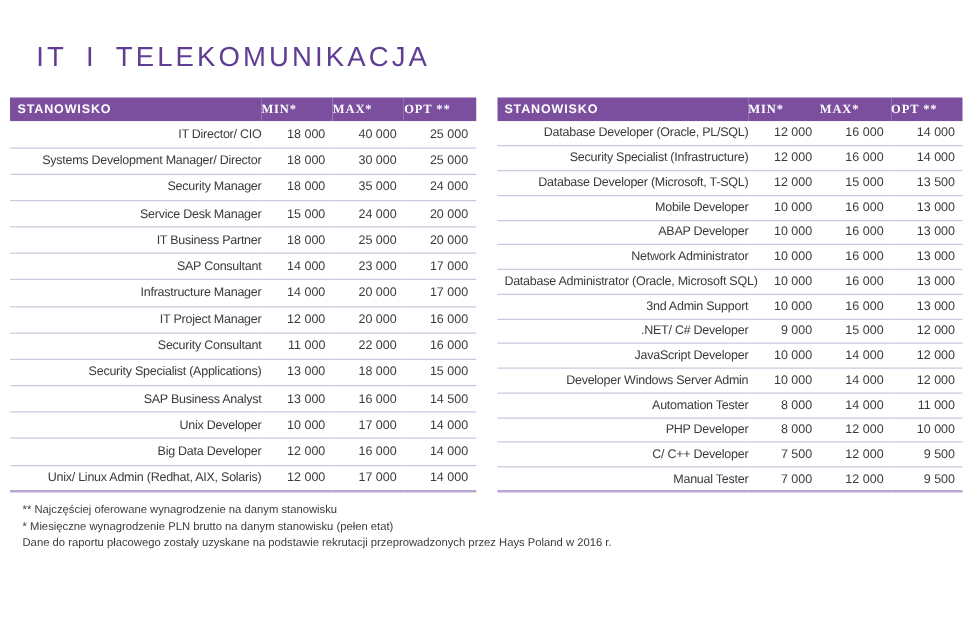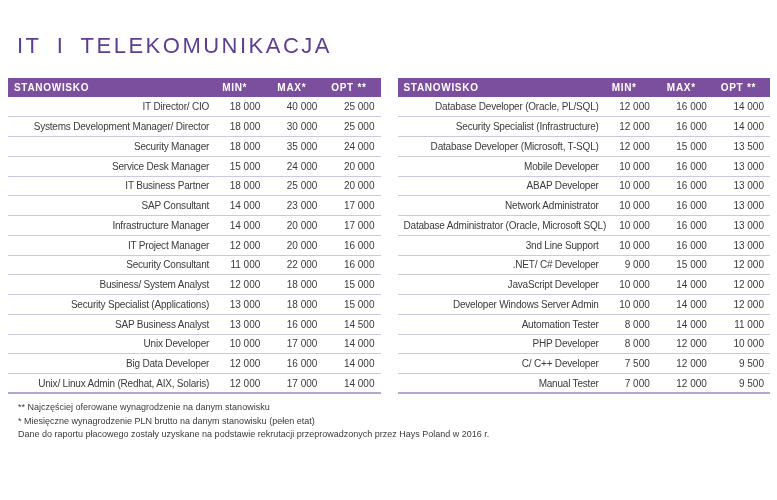--- a/index.html
+++ b/index.html
@@ -6,21 +6,21 @@
   html, body { background: #ffffff; }
   body {
     width: 777px; height: 500px;
     position: relative;
     font-family: "Liberation Sans", sans-serif;
     color: #3b3b3b;
     overflow: hidden;
   }
   .page-title {
     position: absolute;
-    left: 17px; top: 33px;
+    left: 29px; top: 33px;
     font-size: 22px;
     font-weight: 400;
     color: #5e3d92;
     letter-spacing: 2.5px;
     word-spacing: 7px;
     white-space: nowrap;
   }
   .tables {
     position: absolute;
     left: 8px; top: 78px;
@@ -40,21 +40,21 @@
     background: #7b4e9e;
     color: #ffffff;
     font-size: 10px;
     font-weight: 700;
     letter-spacing: 0.7px;
     height: 19px;
     vertical-align: middle;
     white-space: nowrap;
   }
   table.salary-table th.pos { text-align: left; padding-left: 6px; }
-  table.salary-table th.num { text-align: center; padding-right: 6px; }
+  table.salary-table th.num { text-align: left; padding-right: 6px; font-family: Liberation Serif, serif; }
   table.salary-table tbody td {
     font-size: 10px;
     height: 19.75px;
     vertical-align: middle;
     border-bottom: 1px solid #cfc7de;
     white-space: nowrap;
     background: #ffffff;
   }
   table.salary-table tbody tr:last-child td {
     border-bottom: 2px solid #b7a6cf;
@@ -149,26 +149,20 @@
           <td class="num">20 000</td>
           <td class="num">16 000</td>
         </tr>
         <tr>
           <td class="pos">Security Consultant</td>
           <td class="num">11 000</td>
           <td class="num">22 000</td>
           <td class="num">16 000</td>
         </tr>
         <tr>
-          <td class="pos">Business/ System Analyst</td>
-          <td class="num">12 000</td>
-          <td class="num">18 000</td>
-          <td class="num">15 000</td>
-        </tr>
-        <tr>
           <td class="pos">Security Specialist (Applications)</td>
           <td class="num">13 000</td>
           <td class="num">18 000</td>
           <td class="num">15 000</td>
         </tr>
         <tr>
           <td class="pos">SAP Business Analyst</td>
           <td class="num">13 000</td>
           <td class="num">16 000</td>
           <td class="num">14 500</td>
@@ -246,21 +240,21 @@
           <td class="num">16 000</td>
           <td class="num">13 000</td>
         </tr>
         <tr>
           <td class="pos">Database Administrator (Oracle, Microsoft SQL)</td>
           <td class="num">10 000</td>
           <td class="num">16 000</td>
           <td class="num">13 000</td>
         </tr>
         <tr>
-          <td class="pos">3nd Line Support</td>
+          <td class="pos">3nd Admin Support</td>
           <td class="num">10 000</td>
           <td class="num">16 000</td>
           <td class="num">13 000</td>
         </tr>
         <tr>
           <td class="pos">.NET/ C# Developer</td>
           <td class="num">9 000</td>
           <td class="num">15 000</td>
           <td class="num">12 000</td>
         </tr>

